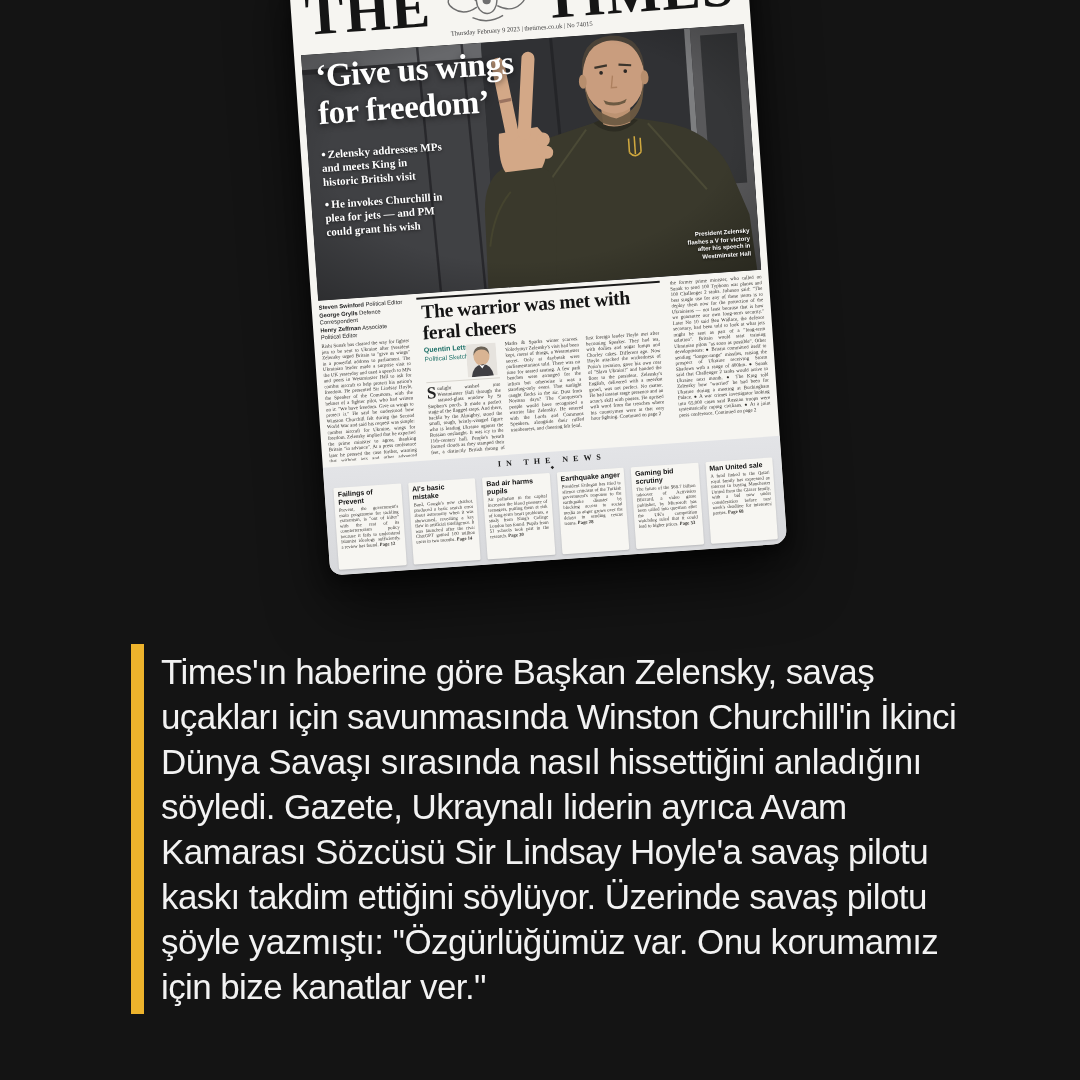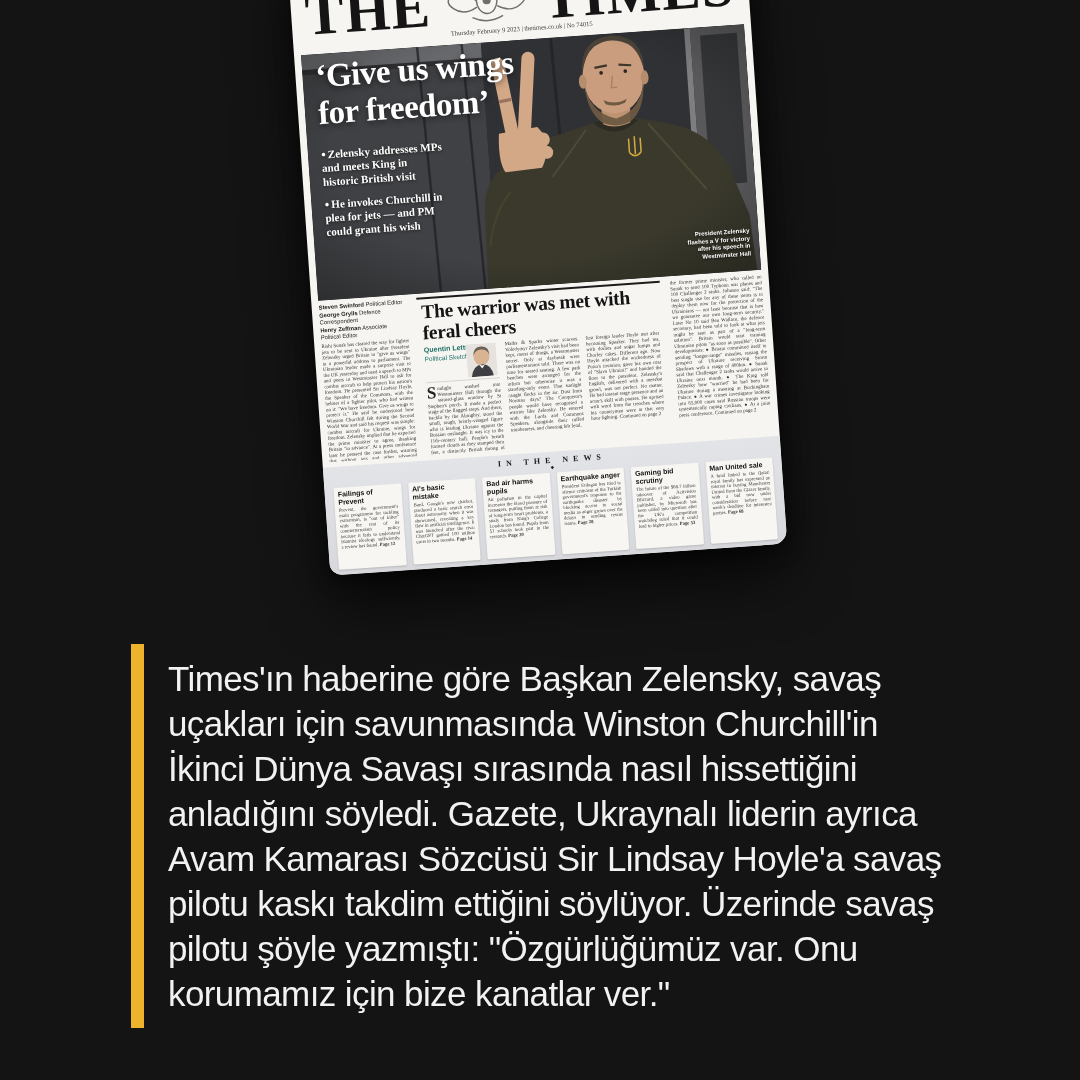--- a/index.html
+++ b/index.html
@@ -64,21 +64,21 @@
   .band-col{flex:1 1 0;background:#f7f6f2;padding:3px 4px;overflow:hidden;height:76px;
         box-shadow:0 1px 2px rgba(0,0,0,.15);border-radius:1.5px;}
   .band-col h3{margin:0 0 1px 0;font-size:7px;line-height:8px;font-weight:700;color:#111;
         font-family:"Liberation Sans",sans-serif;}
   .band-col .shrinkwrap{height:62px;}
   .band-col .shrink{font-size:9.5px;line-height:10.5px;}
   .pgref{font-weight:700;}
   
   .caption{position:absolute;left:131px;top:644px;width:812px;
         border-left:13px solid #edb32c;padding-left:12px;}
-  .caption p{margin:12px;color:#f2f2f2;font-size:35px;line-height:45px;letter-spacing:-.6px;
+  .caption p{margin:5px;color:#f2f2f2;font-size:35px;line-height:45px;letter-spacing:-.6px;
         font-family:"Liberation Sans",sans-serif;font-weight:400;}
 </style>
 </head>
 <body>
 
 <div class="stage">
 
   <div class="paper">
 
     <div class="mast">

